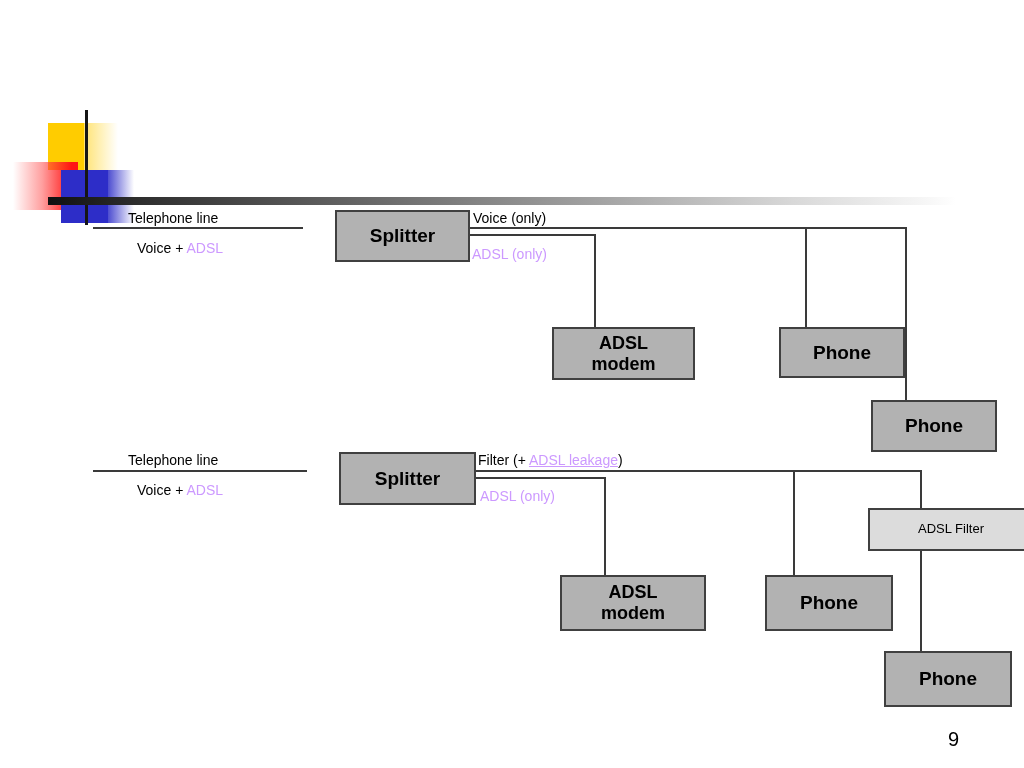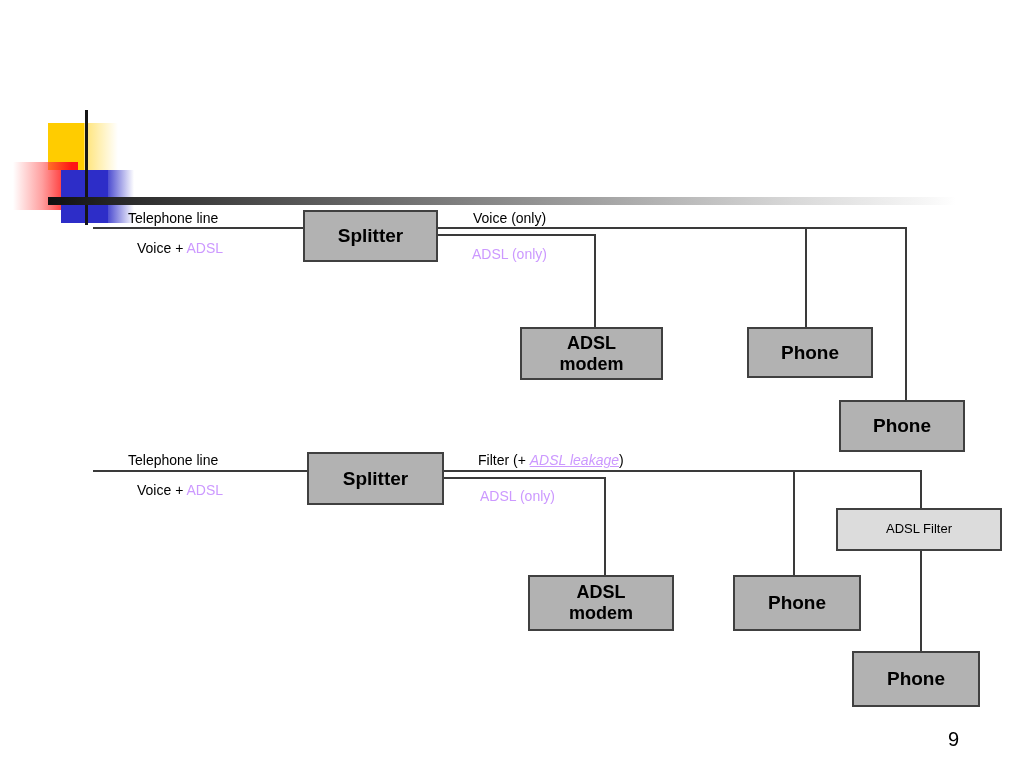--- a/index.html
+++ b/index.html
@@ -11,27 +11,27 @@
   }
   .abs{position:absolute;}
   
   .line-h{position:absolute;height:1.5px;background:#3a3a3a;}
   .line-v{position:absolute;width:1.5px;background:#3a3a3a;}
   
   .node{
     position:absolute;box-sizing:border-box;
     background:#b2b2b2;border:2px solid #404040;
     display:flex;flex-direction:column;align-items:center;justify-content:center;
-    font-weight:bold;font-size:19px;line-height:1.15;text-align:left;
+    font-weight:bold;font-size:19px;line-height:1.15;text-align:left;margin-left:32px;
   }
   .node--filter{background:#dcdcdc;font-weight:normal;}
   
   .lbl{position:absolute;font-size:14px;white-space:nowrap;line-height:1.15;}
   .purple{color:#cc99ff;}
-  .u{text-decoration:underline;font-style:italic;}
+  .u{text-decoration:underline;}
   
   .deco-yellow{left:48px;top:123px;width:36px;height:47px;background:#ffcc00;}
   .deco-yellow-fade{left:84px;top:123px;width:34px;height:47px;
     background:linear-gradient(to right,rgba(255,204,0,.55),rgba(255,204,0,0));}
   .deco-red{left:13px;top:162px;width:65px;height:48px;
     background:linear-gradient(to left,#ff1515 10%,rgba(255,80,80,.55) 55%,rgba(255,255,255,0) 100%);}
   .deco-blue{left:61px;top:170px;width:47px;height:53px;background:#2d2dc8;}
   .deco-blue-fade{left:108px;top:170px;width:26px;height:53px;
     background:linear-gradient(to right,rgba(45,45,200,.85),rgba(45,45,200,0));}
   .deco-vline{left:85px;top:110px;width:3px;height:115px;background:#151515;}

